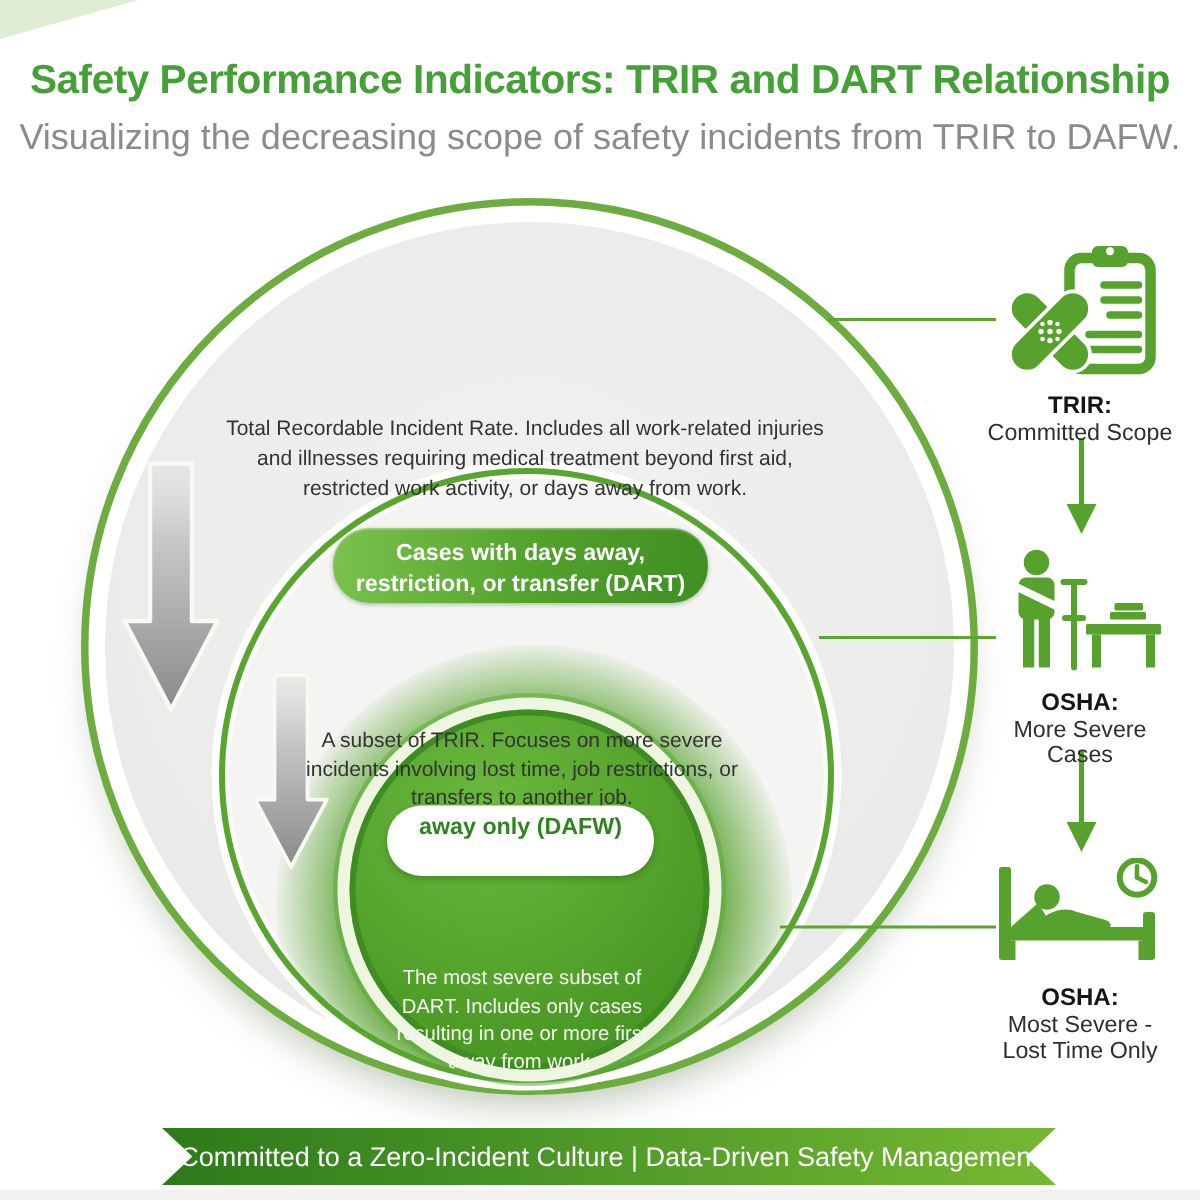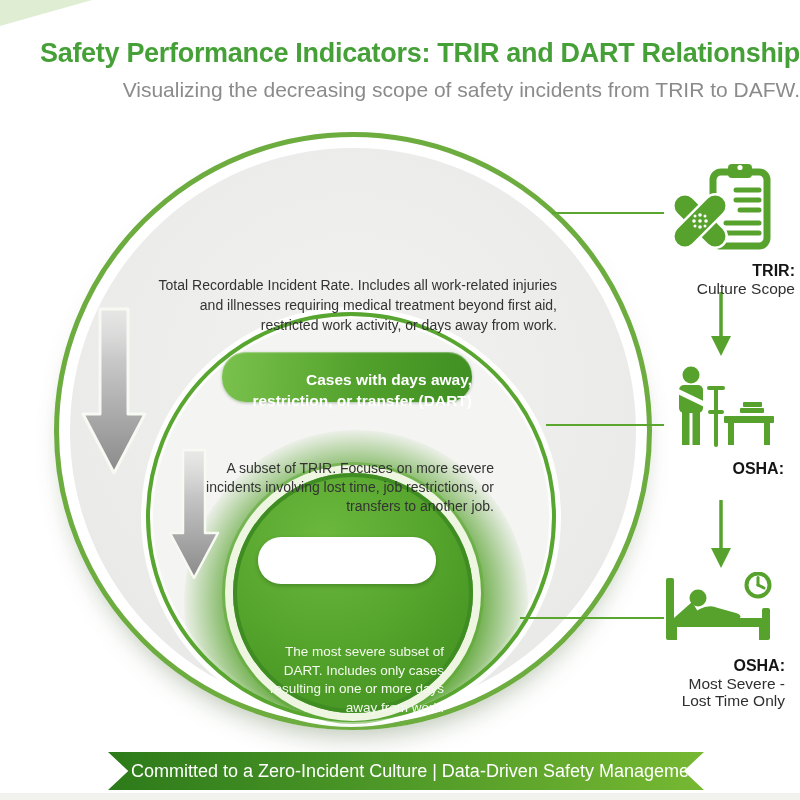--- a/index.html
+++ b/index.html
@@ -1,53 +1,53 @@
 <!DOCTYPE html>
 <html><head>
 <meta charset="utf-8">
 <style>
   html,body{margin:0;padding:0;}
   body{width:800px;height:800px;background:#ffffff;font-family:"Liberation Sans",sans-serif;overflow:hidden;}
   .stage{position:relative;width:800px;height:800px;background:#ffffff;}
   .abs{position:absolute;}
-  .ctr{text-align:right;}
+  .ctr{text-align:center;}
 
   .corner-wedge{left:0;top:0;width:92px;height:26px;background:rgba(150,200,110,.30);
     clip-path:polygon(0 0,100% 0,0 100%);}
 
   .title{left:0;top:38px;width:800px;font-size:27px;font-weight:bold;color:#46a038;letter-spacing:-.3px;}
-  .subtitle{left:0;top:78px;width:800px;font-size:21px;color:#8b8b8b;}
+  .subtitle{left:0;top:78px;width:800px;font-size:24px;color:#8b8b8b;}
 
   .circle{border-radius:50%;box-sizing:border-box;}
   .circle-outer{left:54px;top:132px;width:598px;height:598px;border:5px solid #6dac3e;
     background:radial-gradient(circle at 50% 42%, #f2f2f1 0%, #ebebea 62%, #e5e5e4 100%);
     box-shadow:inset 0 0 0 11px #ffffff, 0 16px 26px -10px rgba(60,90,40,.35);}
   .circle-middle{left:146px;top:312px;width:410px;height:410px;border:4px solid #58a530;
     background:#f4f4f2;box-shadow:0 0 0 5px rgba(255,255,255,.95), inset 0 0 0 3px rgba(255,255,255,.7);
     overflow:hidden;z-index:3;}
   .glow{left:34px;top:114px;width:344px;height:344px;border-radius:50%;
     background:radial-gradient(circle, #52a028 0%, #52a028 46%, rgba(82,160,40,0) 72%);}
   .circle-inner{left:233px;top:473px;width:240px;height:240px;border:4px solid #3e8c22;
     background:radial-gradient(circle at 38% 26%, #6cb83e 0%, #55a42c 48%, #3f8d1e 100%);
     box-shadow:0 0 0 8px #eef6e2, 0 0 0 11px rgba(95,170,55,.55);z-index:6;}
 
   .pill{border-radius:24px;color:#ffffff;font-weight:bold;z-index:8;}
   .pill-trir{left:203px;top:189px;width:290px;height:29px;line-height:29px;font-size:15.5px;
     background:linear-gradient(95deg,#79bf4b 0%, #51a02c 50%, #3f8f1f 100%);
     box-shadow:0 1px 3px rgba(30,80,20,.35), inset 0 1px 1px rgba(255,255,255,.35);}
-  .pill-dart{left:222px;top:352px;width:250px;height:50px;font-size:15.5px;line-height:21px;padding-top:17px;
+  .pill-dart{left:222px;top:352px;width:250px;height:50px;font-size:15.5px;line-height:21px;padding-top:6px;
     box-sizing:border-box;background:linear-gradient(95deg,#7ac24d 0%, #52a12c 55%, #3f8f22 100%);
     box-shadow:0 1px 3px rgba(30,80,20,.35), inset 0 1px 1px rgba(255,255,255,.35);}
   .pill-dafw{left:258px;top:537px;width:178px;height:47px;font-size:15.5px;line-height:20px;padding-top:5px;
     box-sizing:border-box;background:#ffffff;color:#2f8421;border-radius:23px;
     box-shadow:0 2px 4px rgba(20,60,10,.30);}
 
   .desc{color:#333333;z-index:8;margin-top:47px;}
   .desc-trir{left:143px;top:228px;width:414px;font-size:14px;line-height:20px;}
-  .desc-dart{left:202px;top:412px;width:292px;font-size:14px;line-height:19px;}
+  .desc-dart{left:202px;top:437px;width:292px;font-size:14px;line-height:19px;}
   .desc-dafw{left:252px;top:596px;width:192px;font-size:13.5px;line-height:18.5px;color:#f4faee;}
 
   .gray-arrow{z-index:5;}
 
   .connector{height:2px;background:#5aa62f;z-index:9;}
   .conn-1{left:552px;top:212px;width:112px;}
   .conn-2{left:546px;top:424px;width:118px;}
   .conn-3{left:520px;top:617px;width:144px;}
 
   .side-label{width:150px;color:#2f2f2f;font-size:15.5px;line-height:17.5px;z-index:9;margin-top:11px;}
@@ -107,22 +107,23 @@
 
   <div class="abs desc desc-trir ctr">Total Recordable Incident Rate. Includes all work-related injuries and illnesses requiring medical treatment beyond first aid, restricted work activity, or days away from work.</div>
 
   <div class="abs pill pill-dart ctr">
     <div>Cases with days away,</div>
     <div>restriction, or transfer (DART)</div>
   </div>
   <div class="abs desc desc-dart ctr">A subset of TRIR. Focuses on more severe incidents involving lost time, job restrictions, or transfers to another job.</div>
 
   <div class="abs pill pill-dafw ctr">
-  </div>
-  <div class="abs desc desc-dafw ctr">The most severe subset of DART. Includes only cases resulting in one or more days away from work.</div>
+    <div>away only (DAFW)</div>
+  </div>
+  <div class="abs desc desc-dafw ctr">The most severe subset of DART. Includes only cases resulting in one or more first away from work.</div>
 
   <div class="abs connector conn-1"></div>
   <div class="abs connector conn-2"></div>
   <div class="abs connector conn-3"></div>
 
   <svg class="abs" style="left:670px;top:163px;" width="102" height="90" viewBox="0 0 102 90">
     <g stroke="#56a22c" fill="none" stroke-width="7">
       <rect x="43" y="9" width="54" height="74" rx="8"></rect>
     </g>
     <rect x="58" y="1" width="24" height="14" rx="4" fill="#56a22c"></rect>
@@ -149,21 +150,21 @@
           <circle cx="0" cy="6" r="1.8"></circle>
         <circle cx="-5" cy="-5" r="1.5"></circle>
           <circle cx="5" cy="-5" r="1.5"></circle>
         <circle cx="-5" cy="5" r="1.5"></circle>
           <circle cx="5" cy="5" r="1.5"></circle>
       </g>
     </g>
   </svg>
   <div class="abs side-label ctr lbl-trir">
     <b>TRIR:</b><br>
-    <span>Culture Scope</span>
+    <span>Committed Scope</span>
   </div>
 
   <svg class="abs" style="left:708px;top:292px;" width="26" height="66" viewBox="0 0 26 66">
     <line x1="13" y1="0" x2="13" y2="46" stroke="#56a22c" stroke-width="3.5"></line>
     <polygon points="3,44 23,44 13,64" fill="#56a22c"></polygon>
   </svg>
 
   <svg class="abs" style="left:664px;top:366px;" width="114" height="82" viewBox="0 0 114 82">
     <g fill="#56a22c">
       <circle cx="27" cy="9" r="8.5"></circle>
@@ -178,20 +179,21 @@
     </g>
     <line x1="13" y1="25" x2="40" y2="38" stroke="#ffffff" stroke-width="5" stroke-linecap="round"></line>
     <g stroke="#56a22c" stroke-width="4" stroke-linecap="round" fill="none">
       <line x1="52" y1="22" x2="52" y2="79"></line>
       <line x1="45" y1="22" x2="59" y2="22"></line>
       <line x1="46" y1="46" x2="58" y2="46"></line>
     </g>
   </svg>
   <div class="abs side-label ctr lbl-dart">
     <b>OSHA:</b><br>
+    <span>More Severe Cases</span>
   </div>
 
   <svg class="abs" style="left:708px;top:500px;" width="26" height="70" viewBox="0 0 26 70">
     <line x1="13" y1="0" x2="13" y2="50" stroke="#56a22c" stroke-width="3.5"></line>
     <polygon points="3,48 23,48 13,68" fill="#56a22c"></polygon>
   </svg>
 
   <svg class="abs" style="left:660px;top:572px;" width="118" height="74" viewBox="0 0 118 74">
     <circle cx="98" cy="13" r="11.5" fill="none" stroke="#56a22c" stroke-width="4"></circle>
     <line x1="98" y1="13" x2="98" y2="5.5" stroke="#56a22c" stroke-width="3" stroke-linecap="round"></line>

